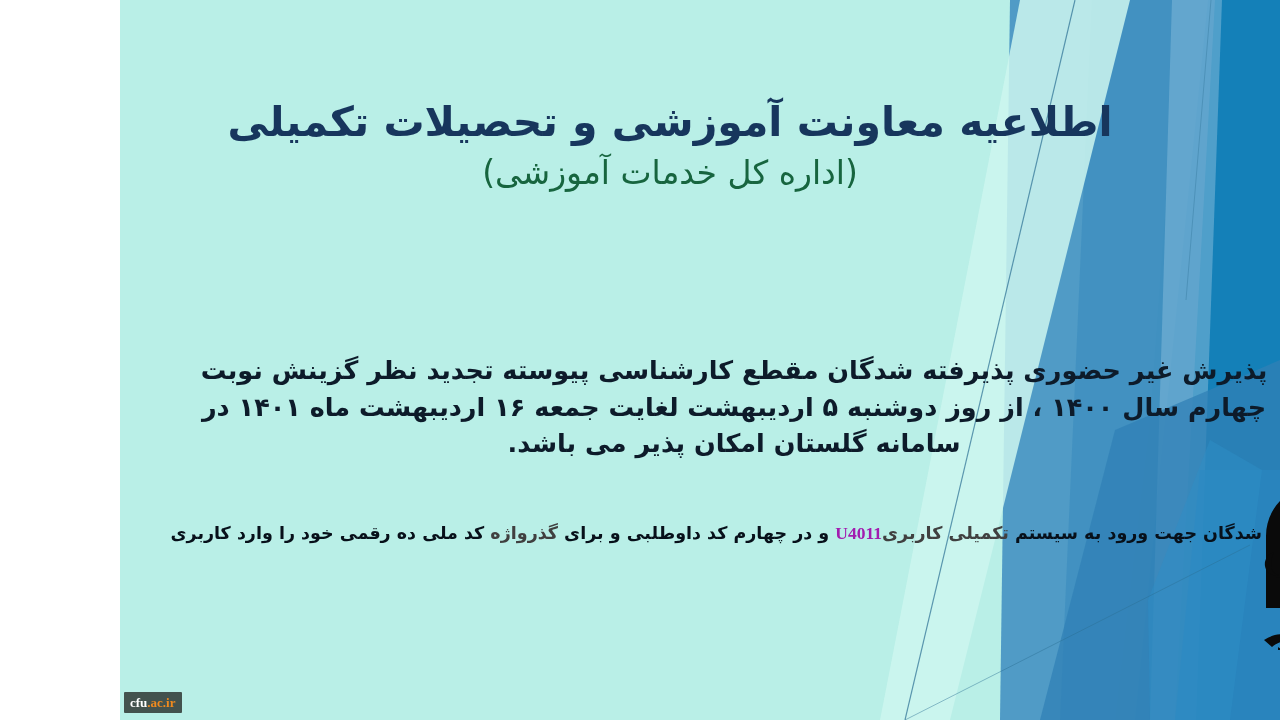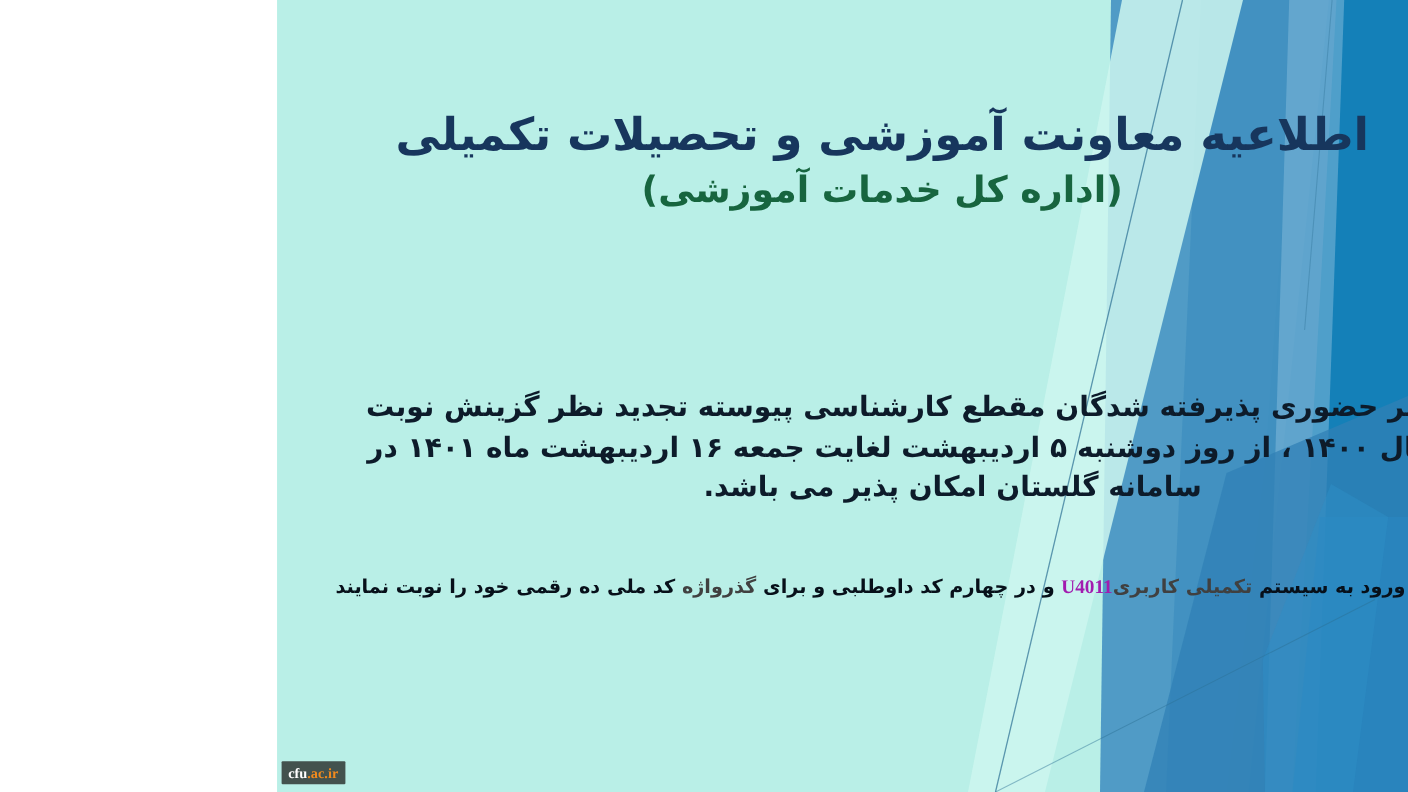--- a/index.html
+++ b/index.html
@@ -7,21 +7,21 @@
     margin: 0;
     padding: 0;
     background: #ffffff;
   }
   body {
     font-family: "DejaVu Sans", "Liberation Sans", sans-serif;
   }
 
   #slide {
     position: relative;
-    width: 1028px;
+    width: 1160px;
     height: 720px;
     overflow: hidden;
     background: #b9efe7;
     direction: rtl;
   }
 
   
   #bg-decor {
     position: absolute;
     inset: 0;
@@ -52,21 +52,21 @@
     font-size: 41px;
     line-height: 1.28;
     color: #17365d;
     letter-spacing: 0px;
     white-space: nowrap;
   }
 
   #sub-title {
     margin: 4px 0 0 0;
     font-family: "DejaVu Sans", "Liberation Sans", sans-serif;
-    font-weight: bold;
+    font-weight: normal;
     font-size: 33px;
     line-height: 1.3;
     color: #17653f;
     white-space: nowrap;
   }
 
   #body-block {
     position: absolute;
     top: 352px;
     left: 44px;
@@ -182,21 +182,21 @@
     <div id="title-block">
       <h1 id="main-title">اطلاعیه معاونت آموزشی و تحصیلات تکمیلی</h1>
       <h2 id="sub-title">(اداره کل خدمات آموزشی)</h2>
     </div>
 
     <div id="body-block">
       <p id="body-paragraph">پذیرش غیر حضوری پذیرفته شدگان مقطع کارشناسی پیوسته تجدید نظر گزینش نوبت چهارم سال ۱۴۰۰ ، از روز دوشنبه ۵ اردیبهشت  لغایت جمعه ۱۶ اردیبهشت ماه ۱۴۰۱ در سامانه گلستان امکان پذیر می باشد.</p>
     </div>
 
     <div id="note-block">
-      <p id="note-paragraph"><span>پذیرفته شدگان جهت ورود به سیستم </span><span class="kw-red">تکمیلی کاربری</span><span class="latin-code">U4011</span><span> و در چهارم کد داوطلبی و برای </span><span class="kw-red">گذرواژه</span><span> کد ملی ده رقمی خود را نوبت نمایند</span></p>
+      <p id="note-paragraph"><span>پذیرفته شدگان جهت ورود به سیستم </span><span class="kw-red">تکمیلی کاربری</span><span class="latin-code">U4011</span><span> و در چهارم کد داوطلبی و برای </span><span class="kw-red">گذرواژه</span><span> کد ملی ده رقمی خود را وارد کاربری</span></p>
     </div>
   </div>
 
   <svg id="logo" viewBox="0 0 136 168" xmlns="http://www.w3.org/2000/svg">
     <g fill="#0a0a0a">
 
       <path d="M68 4C40 4 18 26 18 54v72h18V54c0-17.6 14.4-32 32-32s32 14.4 32 32v72h18V54C118 26 96 4 68 4z"></path>
 
       <path d="M18 62h20v10H18z"></path>
 

